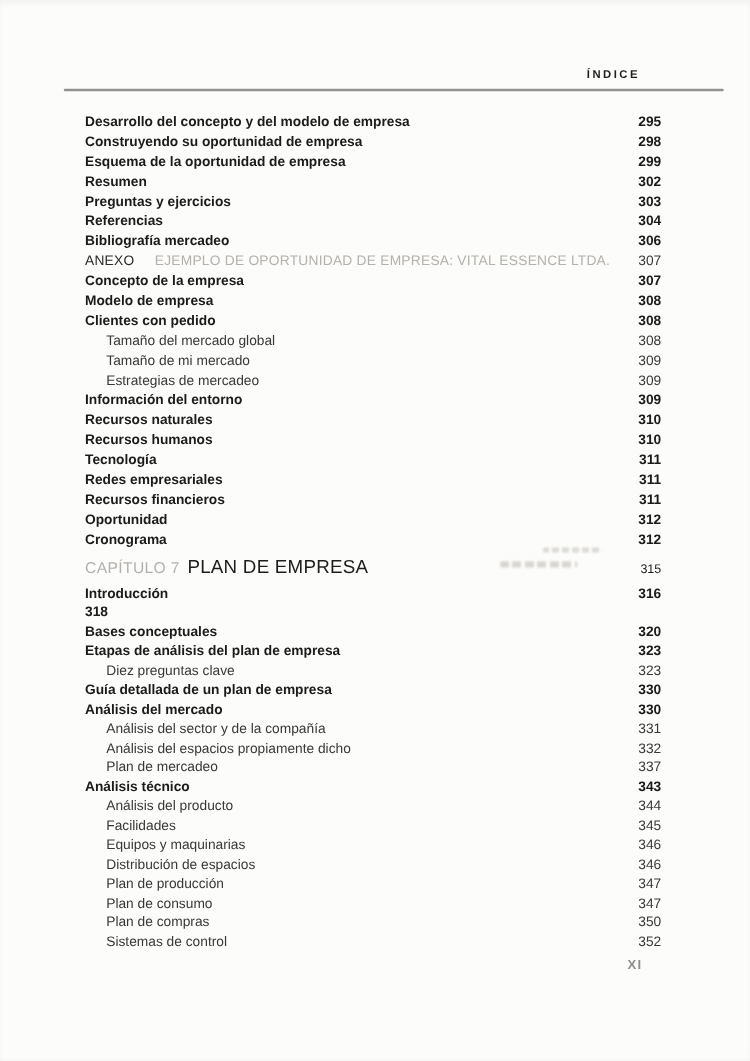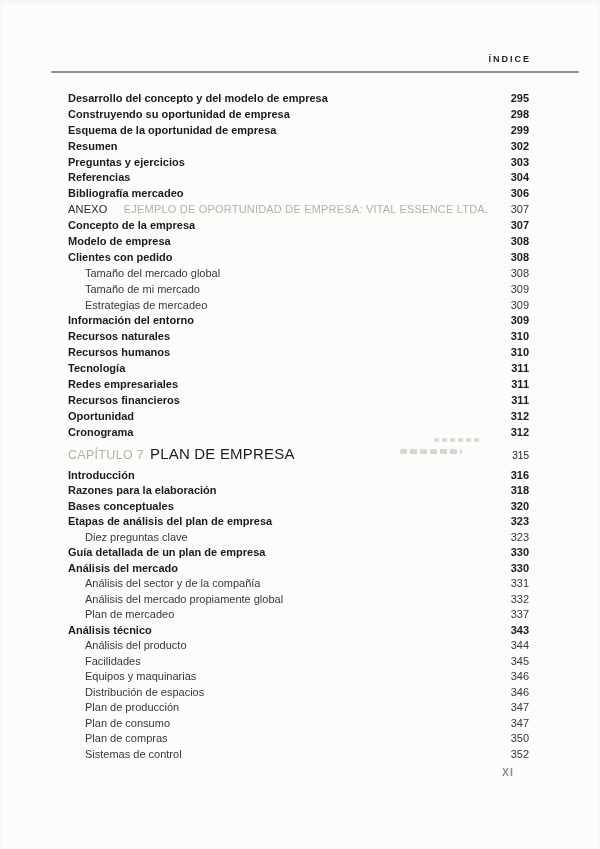--- a/index.html
+++ b/index.html
@@ -20,21 +20,21 @@
   }
   .page{
     position:relative;
     width:600px;height:849px;
     background:var(--paper);
     overflow:hidden;
     box-shadow:inset 0 3px 4px rgba(0,0,0,0.035), inset 0 -2px 3px rgba(0,0,0,0.02);
   }
   .header-label{
     position:absolute;
-    top:54px;right:69px;
+    top:54px;right:88px;
     font-size:9px;
     font-weight:bold;
     letter-spacing:2px;
     color:#1e1e1e;
     margin-left:32px;
   }
   .rule{
     position:absolute;
     left:51px;top:71px;
     width:528px;height:2px;
@@ -212,21 +212,20 @@
       <div class="chapter">
         <span class="prefix">CAPÍTULO 7</span>
         <span class="title">PLAN DE EMPRESA</span>
         <span class="pagenum">315</span>
       </div>
       <div class="row bold after-chapter">
         <span class="label">Introducción</span>
         <span class="pagenum">316</span>
       </div>
       <div class="row bold after-chapter">
-        <span class="label">Razones para la elaboración</span>
         <span class="pagenum">318</span>
       </div>
       <div class="row bold after-chapter">
         <span class="label">Bases conceptuales</span>
         <span class="pagenum">320</span>
       </div>
       <div class="row bold after-chapter">
         <span class="label">Etapas de análisis del plan de empresa</span>
         <span class="pagenum">323</span>
       </div>
@@ -240,21 +239,21 @@
       </div>
       <div class="row bold after-chapter">
         <span class="label">Análisis del mercado</span>
         <span class="pagenum">330</span>
       </div>
       <div class="row sub after-chapter">
         <span class="label">Análisis del sector y de la compañía</span>
         <span class="pagenum">331</span>
       </div>
       <div class="row sub after-chapter">
-        <span class="label">Análisis del mercado propiamente global</span>
+        <span class="label">Análisis del espacios propiamente dicho</span>
         <span class="pagenum">332</span>
       </div>
       <div class="row sub after-chapter">
         <span class="label">Plan de mercadeo</span>
         <span class="pagenum">337</span>
       </div>
       <div class="row bold after-chapter">
         <span class="label">Análisis técnico</span>
         <span class="pagenum">343</span>
       </div>

